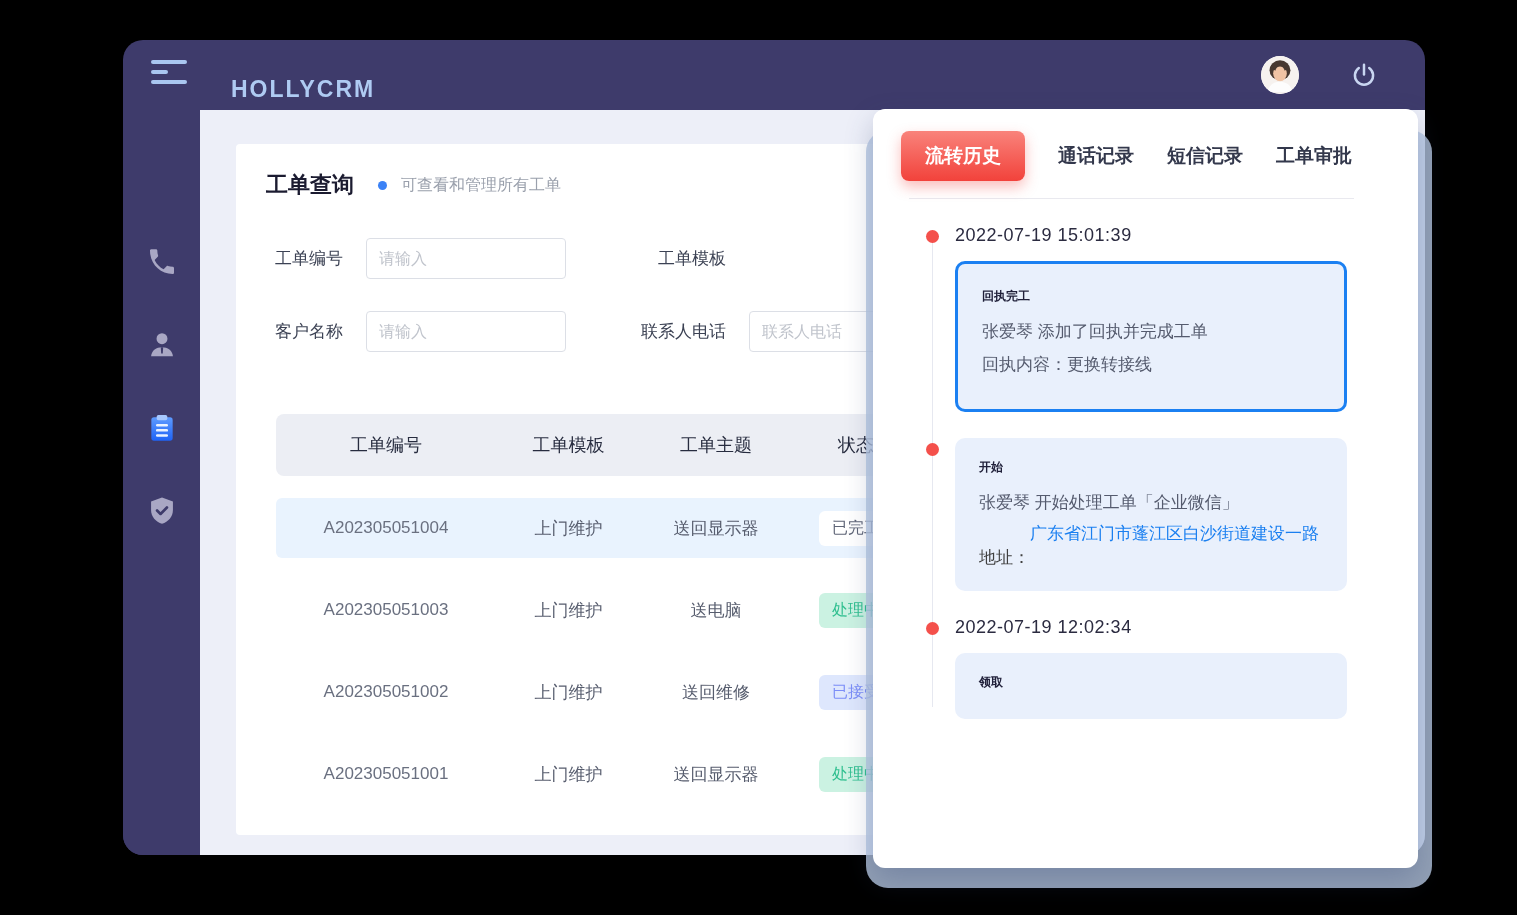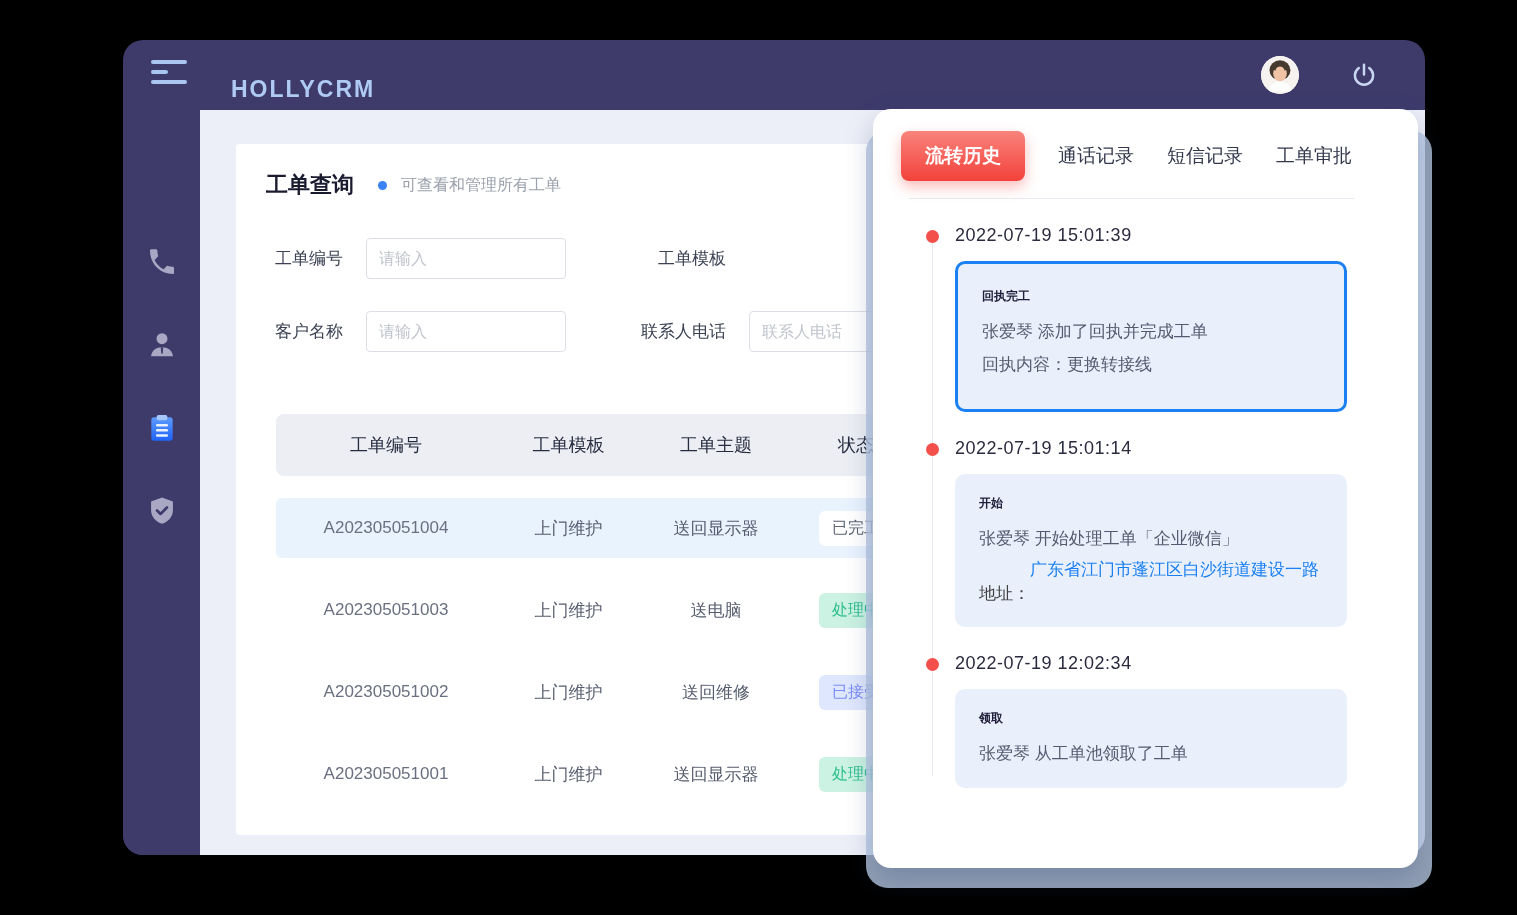--- a/index.html
+++ b/index.html
@@ -54,23 +54,23 @@
   .order-id { color:#6A7080; }
   .badge { display:inline-block; padding:7px 13px; border-radius:6px; font-size:16px; }
   .badge.done { background:#FFFFFF; color:#5F6577; }
   .badge.processing { background:#CBF2E2; color:#2FBF8F; }
   .badge.accepted { background:#DEE7FD; color:#7C8EF8; }
 
   
   .panel-underlay { position:absolute; left:866px; top:130px; width:566px; height:758px;
                     background:#B6C8E2; opacity:.8; border-radius:22px; }
   .panel { position:absolute; left:873px; top:109px; width:545px; height:759px; background:#fff;
-           border-radius:18px; box-shadow:0 12px 28px rgba(50,70,120,.28); overflow:hidden; }
+           border-radius:12px; box-shadow:0 12px 28px rgba(50,70,120,.28); overflow:hidden; }
   .tabs { display:flex; align-items:center; gap:33px; padding:22px 0 0 28px; }
-  .tab { font-size:19px; color:#33384C; font-weight:400; cursor:pointer; white-space:nowrap; }
+  .tab { font-size:19px; color:#33384C; font-weight:700; cursor:pointer; white-space:nowrap; }
   .tab.active { background:linear-gradient(180deg,#F9837B,#F2423B); color:#fff; padding:12px 24px;
                 border-radius:8px; box-shadow:0 6px 14px rgba(242,66,59,.35); font-weight:bold; }
   .tab-divider { margin:17px 64px 0 36px; border-top:1px solid #E9E9EF; }
 
   .timeline { position:relative; padding:26px 40px 0 82px; }
   .timeline:before { content:""; position:absolute; left:59px; top:40px; bottom:12px; width:1px; background:#E6E8F0; }
   .t-item { position:relative; margin-bottom:26px; }
   .t-dot { position:absolute; left:-29px; top:5px; width:13px; height:13px; border-radius:50%; background:#F4504B; }
   .t-time { font-size:18px; color:#2B2B40; font-weight:500; letter-spacing:.5px; }
   .t-card { margin-top:15px; width:392px; background:#E9F0FC; border-radius:10px; padding:21px 24px 18px; }
@@ -235,36 +235,34 @@
         <div class="t-time">2022-07-19 15:01:39</div>
         <div class="t-card highlighted">
           <div class="t-title">回执完工</div>
           <div class="t-line">张爱琴 添加了回执并完成工单</div>
           <div class="t-line">回执内容：更换转接线</div>
         </div>
       </div>
 
       <div class="t-item">
         <span class="t-dot"></span>
-        <div class="t-time">2022-07-19 15:01:14</div>
         <div class="t-card">
           <div class="t-title">开始</div>
           <div class="t-line">张爱琴 开始处理工单「企业微信」</div>
           <div class="t-address">
             <span class="lbl">地址：</span>
             <span class="link">广东省江门市蓬江区白沙街道建设一路</span>
           </div>
         </div>
       </div>
 
       <div class="t-item">
         <span class="t-dot"></span>
         <div class="t-time">2022-07-19 12:02:34</div>
         <div class="t-card">
           <div class="t-title">领取</div>
-          <div class="t-line">张爱琴 从工单池领取了工单</div>
         </div>
       </div>
 
     </div>
   </div>
 
 </div>
 
 </body></html>

